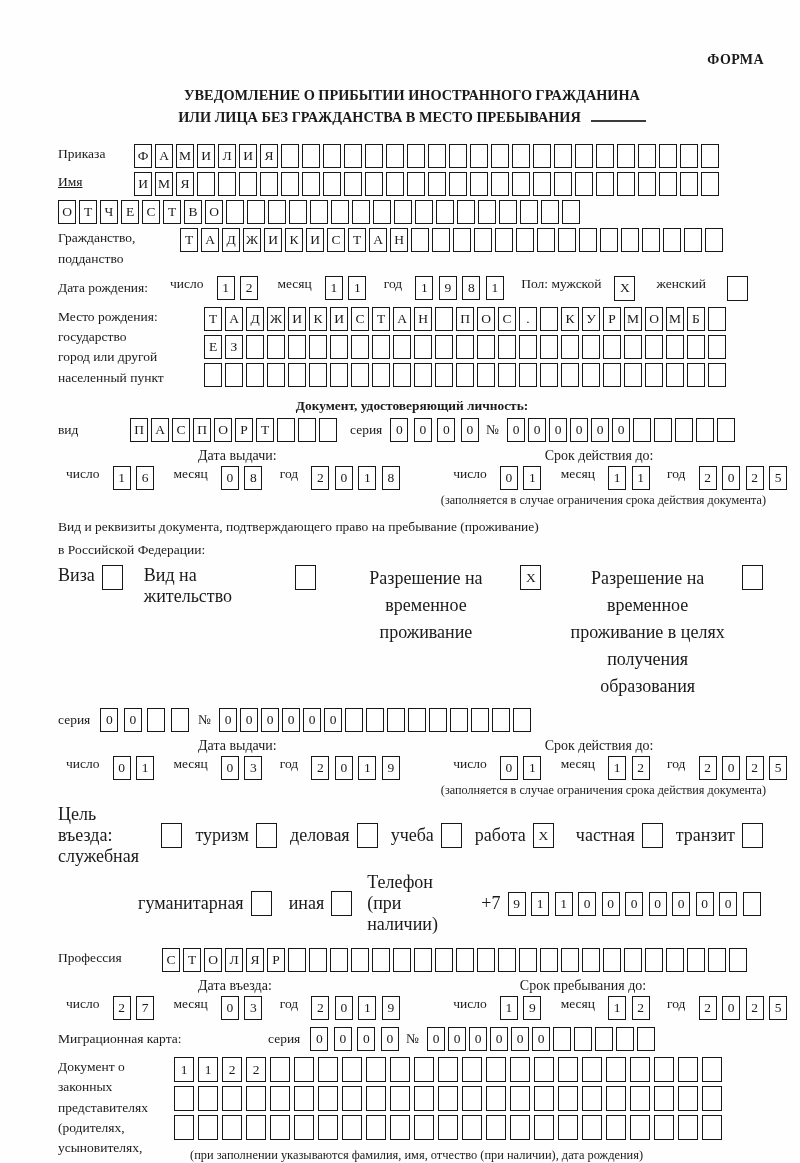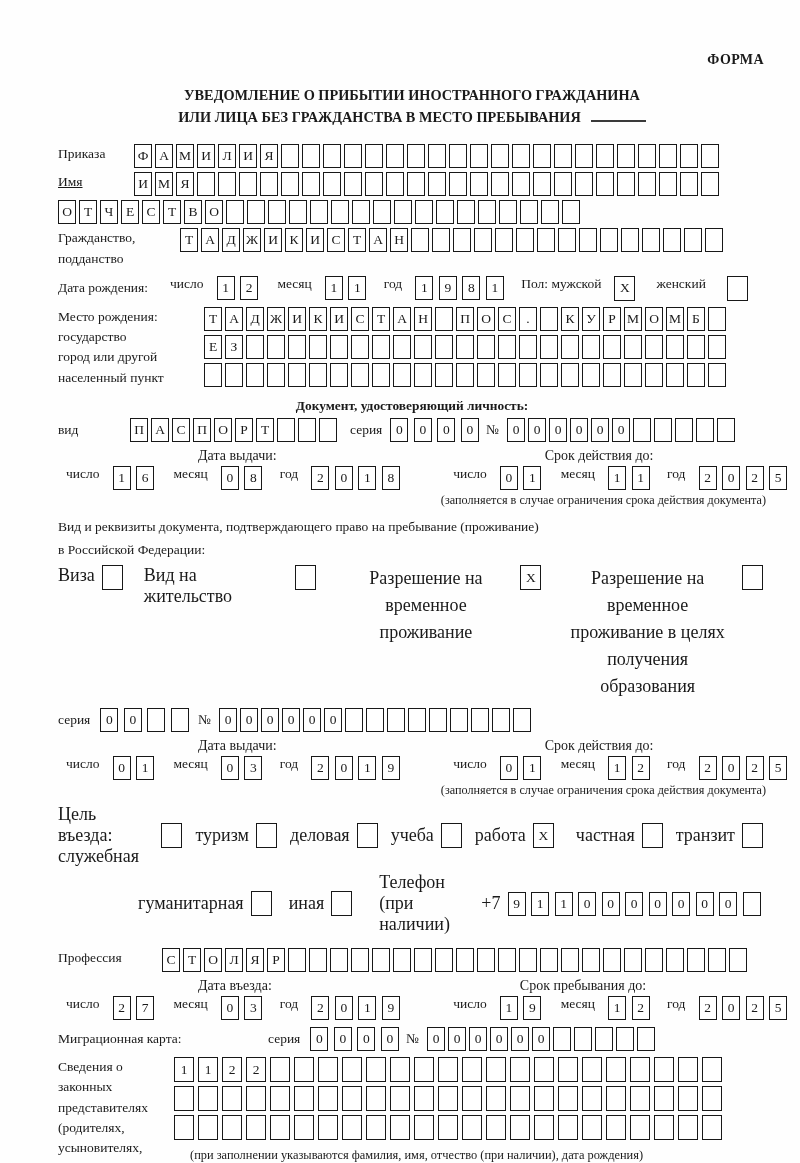--- a/index.html
+++ b/index.html
@@ -525,21 +525,21 @@
 
   <div class="frow vcenter" style="margin-top:5px;">
     <span class="opt-label" style="margin-left:80px;">гуманитарная</span>
     <div class="cells checkbox">
         <span class="cell"></span>
       </div>
     <span class="opt-label" style="margin-left:14px;">иная</span>
     <div class="cells checkbox">
         <span class="cell"></span>
       </div>
-    <span class="opt-label" style="margin-left:24px;">Телефон (при наличии)</span>
+    <span class="opt-label" style="margin-left:12px;">Телефон (при наличии)</span>
     <span class="opt-label" style="margin-left:18px;">+7</span>
     <div class="cells spaced">
         <span class="cell">9</span>
         <span class="cell">1</span>
         <span class="cell">1</span>
         <span class="cell">0</span>
         <span class="cell">0</span>
         <span class="cell">0</span>
         <span class="cell">0</span>
         <span class="cell">0</span>
@@ -648,21 +648,21 @@
         <span class="cell"></span>
         <span class="cell"></span>
         <span class="cell"></span>
         <span class="cell"></span>
         <span class="cell"></span>
       </div>
   </div>
 
   <div class="frow" style="margin-top:6px;">
     <div class="flabel" style="width:116px;">
-      <div>Сведения о</div>
+      <div>Документ о</div>
       <div>законных</div>
       <div>представителях</div>
       <div>(родителях,</div>
       <div>усыновителях,</div>
       <div>попечителях)</div>
     </div>
     <div class="stack">
       <div class="cells wide">
           <span class="cell">1</span>
           <span class="cell">1</span>

